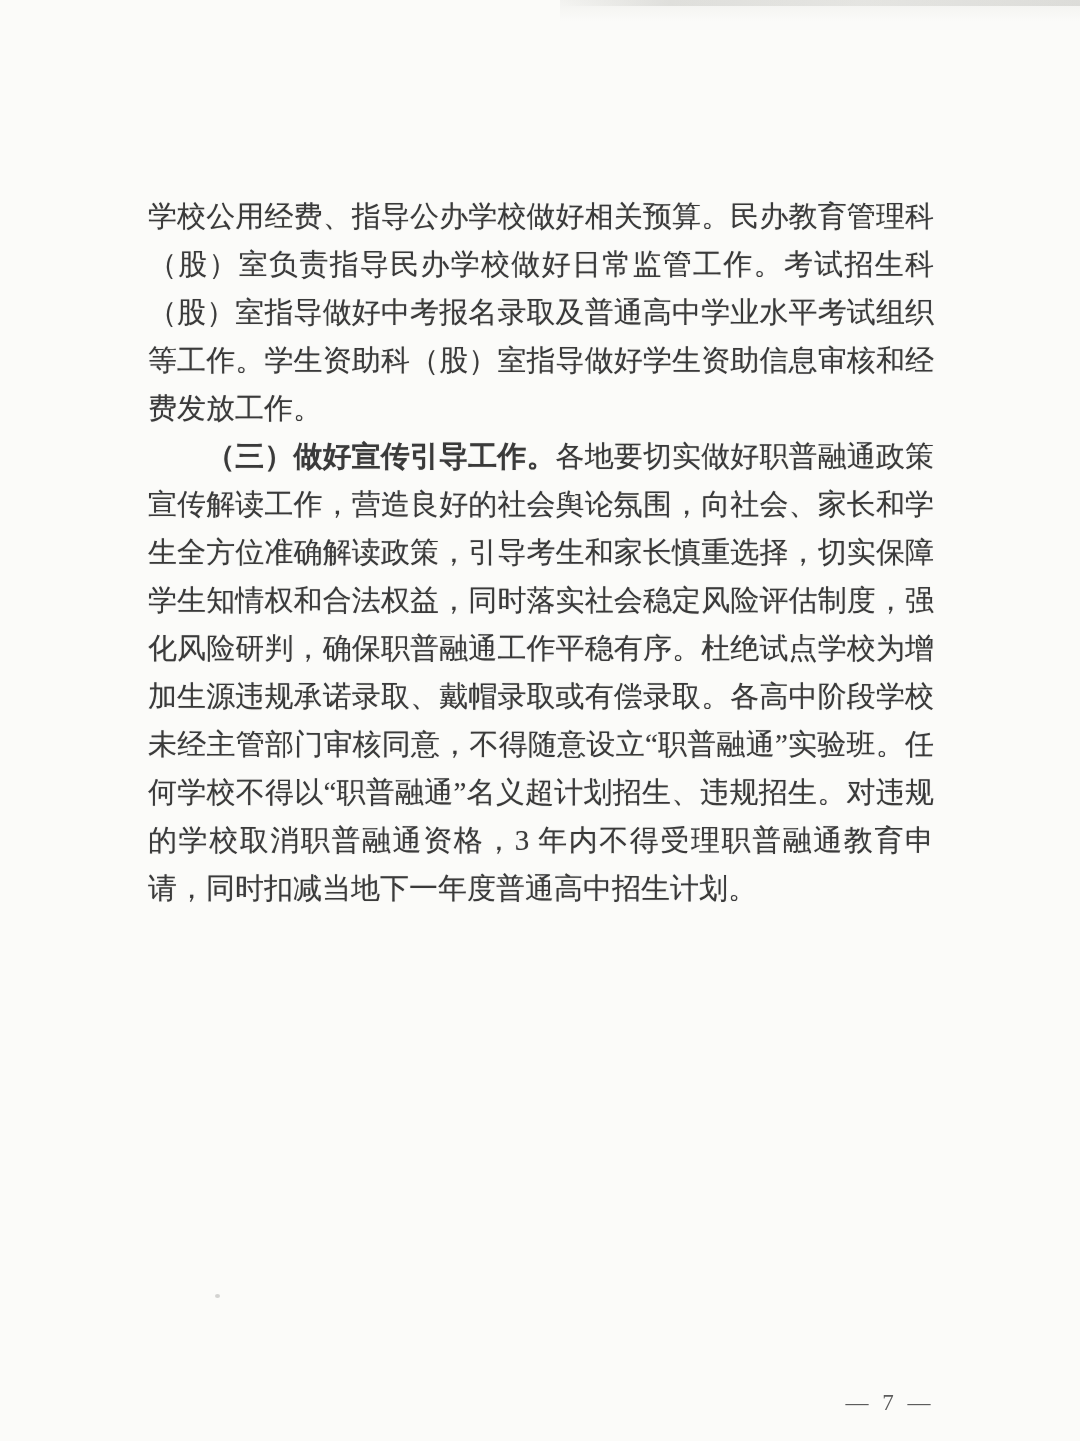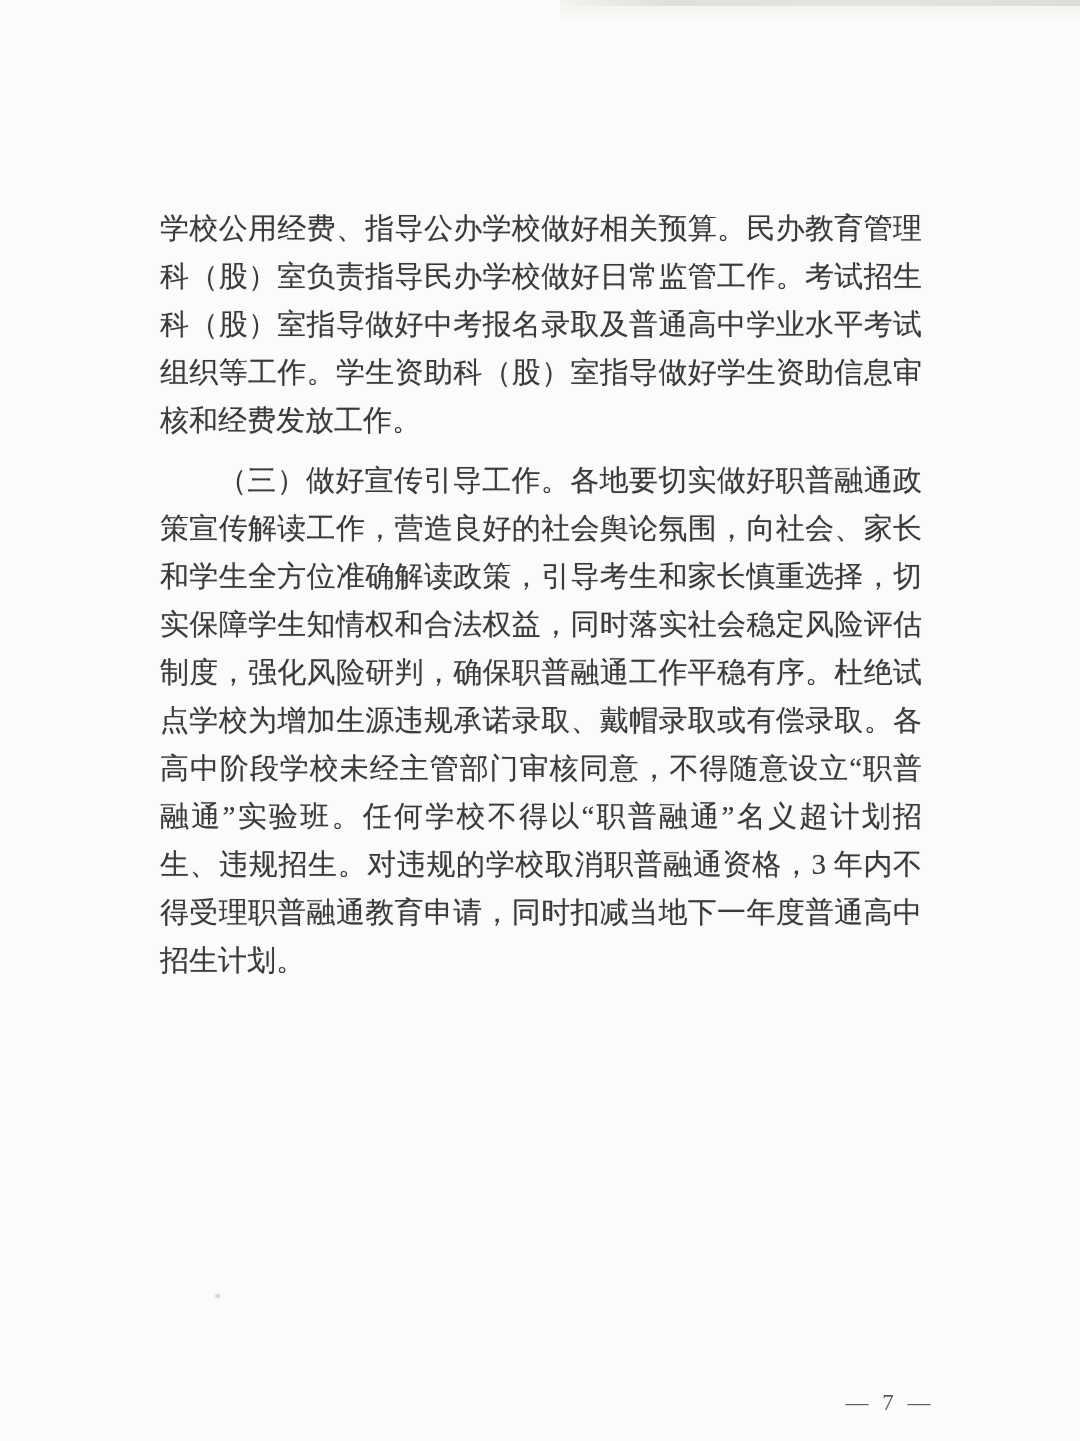--- a/index.html
+++ b/index.html
@@ -39,28 +39,28 @@
     width: 786px;
     font-size: 29px;
     line-height: 48px;
     text-align: justify;
     text-justify: inter-ideograph;
     color: #3a3a3a;
     text-shadow: 0 0 1px rgba(80, 80, 80, 0.4);
     letter-spacing: 0;
   }
   .textblock p {
-    margin: 12px;
+    margin: 0;
     padding: 0;
   }
   .textblock p.indent {
     text-indent: 2em;
   }
   .textblock strong {
-    font-weight: normal;
+    font-weight: bold;
   }
   .page-number {
     position: absolute;
     top: 1390px;
     left: 845px;
     width: 90px;
     text-align: center;
     font-size: 23px;
     color: #5c5c5c;
     letter-spacing: 4px;

